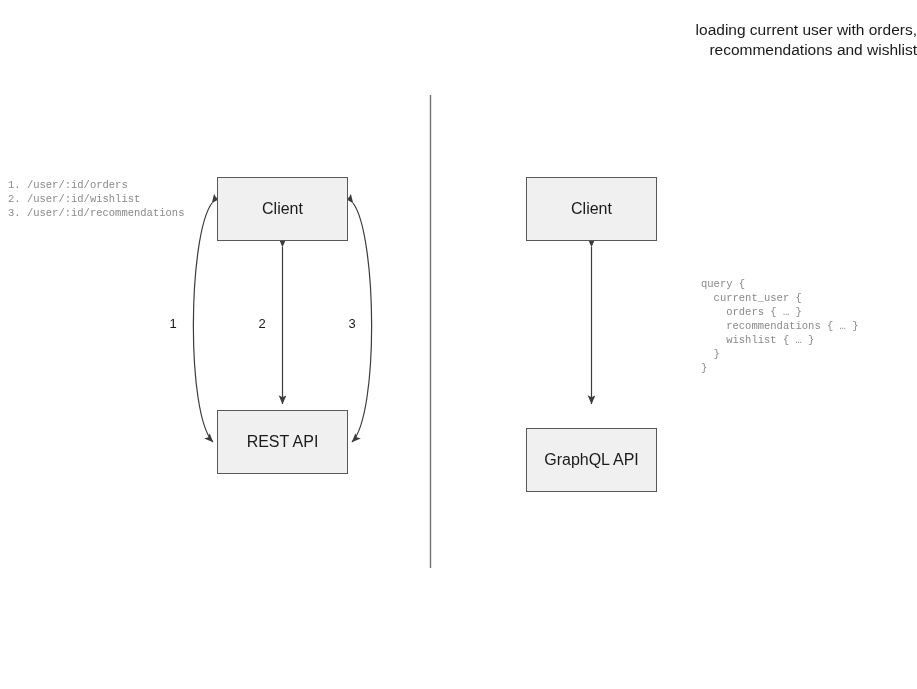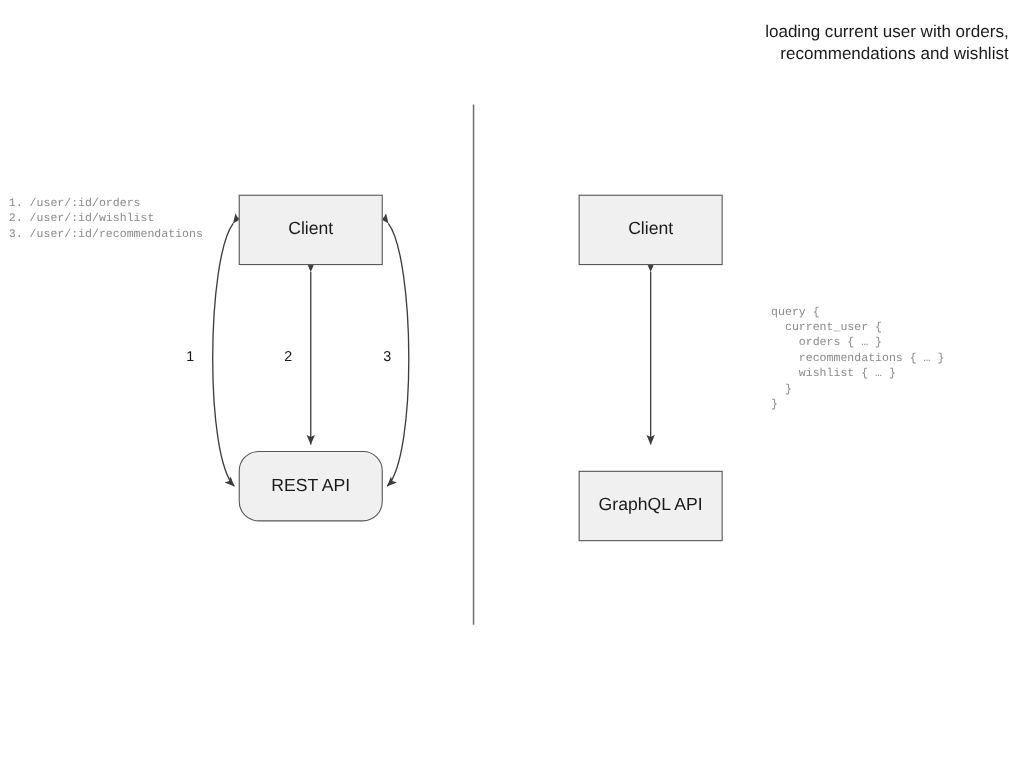--- a/index.html
+++ b/index.html
@@ -31,21 +31,21 @@
     background: #f0f0f0;
     border: 1.5px solid #56585a;
     box-sizing: border-box;
     display: flex;
     align-items: center;
     justify-content: center;
     font-size: 16px;
     color: #1a1a1a;
   }
   #node-client-rest  { left: 217px; top: 177px; width: 131px; height: 64px; }
-  #node-rest-api     { left: 217px; top: 410px; width: 131px; height: 64px; border-radius: 18px; }
+  #node-rest-api     { left: 217px; top: 410px; width: 131px; height: 64px; }
   #node-client-gql   { left: 526px; top: 177px; width: 131px; height: 64px; }
   #node-graphql-api  { left: 526px; top: 428px; width: 131px; height: 64px; }
 
   .edge-label {
     position: absolute;
     font-size: 13px;
     color: #1a1a1a;
     text-align: center;
     width: 20px;
   }

